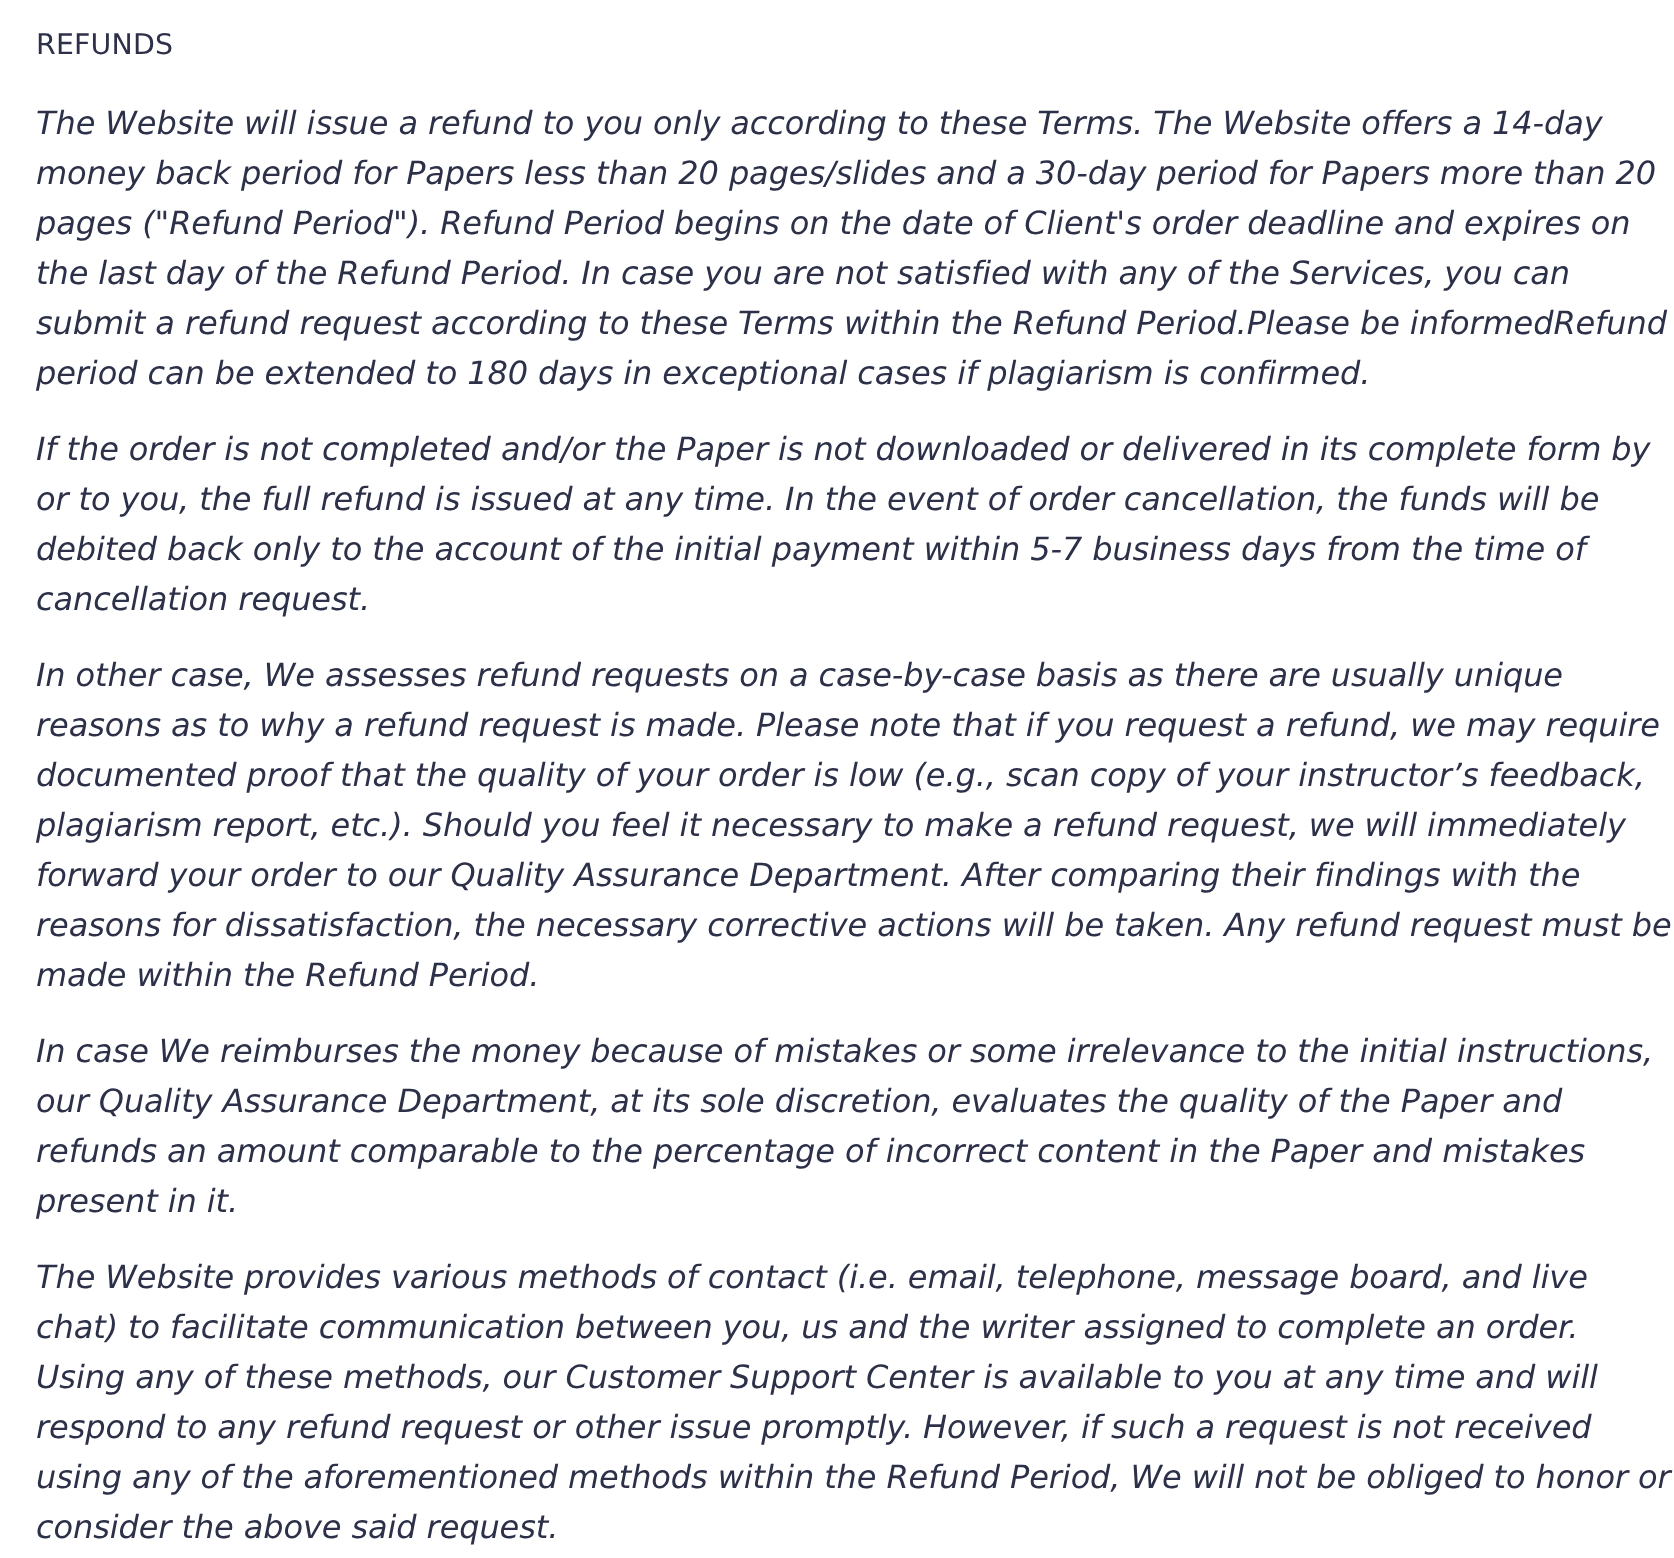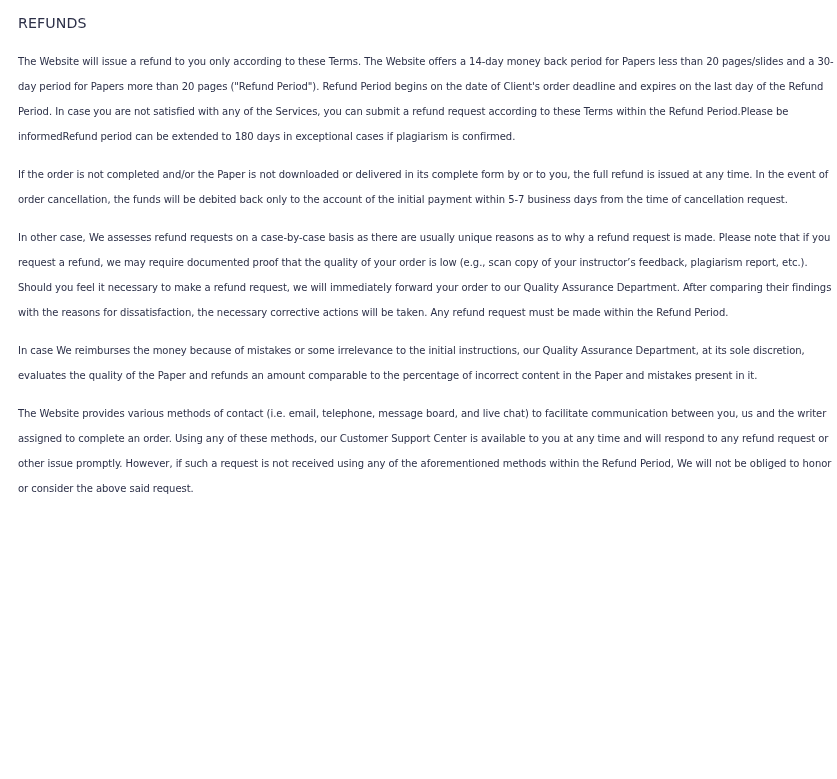--- a/index.html
+++ b/index.html
@@ -16,24 +16,25 @@
       width: 837px;
     }
     .heading {
       font-size: 14.2px;
       letter-spacing: 0.1px;
       line-height: 20px;
       margin: 0 0 16px 0;
       font-weight: normal;
     }
     .para {
-      font-size: 10px;
+      font-size: 16px;
       line-height: 25px;
       margin: 0 0 13px 0;
       letter-spacing: -0.05px;
+      font-style: italic;
     }
   </style>
 </head>
 <body>
 
 <div class="doc">
   <h2 class="heading">REFUNDS</h2>
   <p class="para">The Website will issue a refund to you only according to these Terms. The Website offers a 14-day money back period for Papers less than 20 pages/slides and a 30-day period for Papers more than 20 pages ("Refund Period"). Refund Period begins on the date of Client's order deadline and expires on the last day of the Refund Period. In case you are not satisfied with any of the Services, you can submit a refund request according to these Terms within the Refund Period.Please be informedRefund period can be extended to 180 days in exceptional cases if plagiarism is confirmed.</p>
   <p class="para">If the order is not completed and/or the Paper is not downloaded or delivered in its complete form by or to you, the full refund is issued at any time. In the event of order cancellation, the funds will be debited back only to the account of the initial payment within 5-7 business days from the time of cancellation request.</p>
   <p class="para">In other case, We assesses refund requests on a case-by-case basis as there are usually unique reasons as to why a refund request is made. Please note that if you request a refund, we may require documented proof that the quality of your order is low (e.g., scan copy of your instructor’s feedback, plagiarism report, etc.). Should you feel it necessary to make a refund request, we will immediately forward your order to our Quality Assurance Department. After comparing their findings with the reasons for dissatisfaction, the necessary corrective actions will be taken. Any refund request must be made within the Refund Period.</p>

